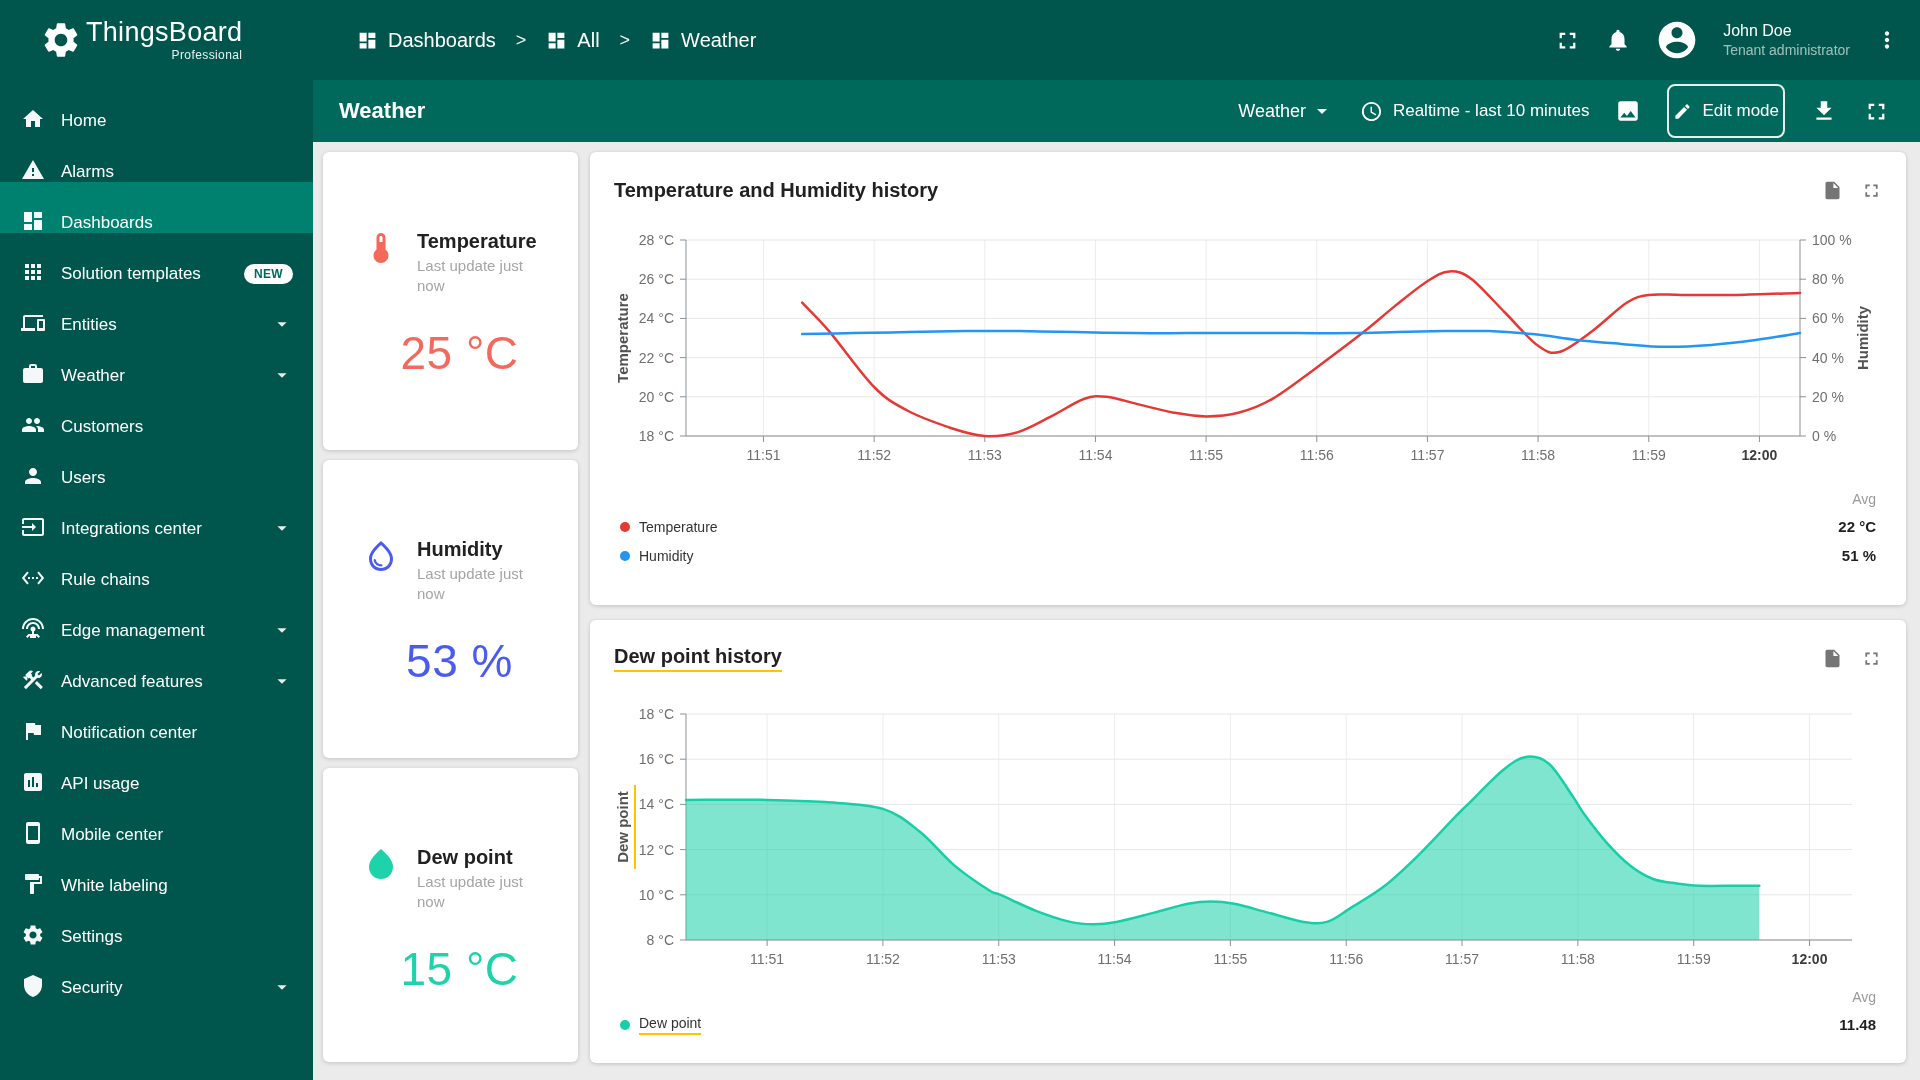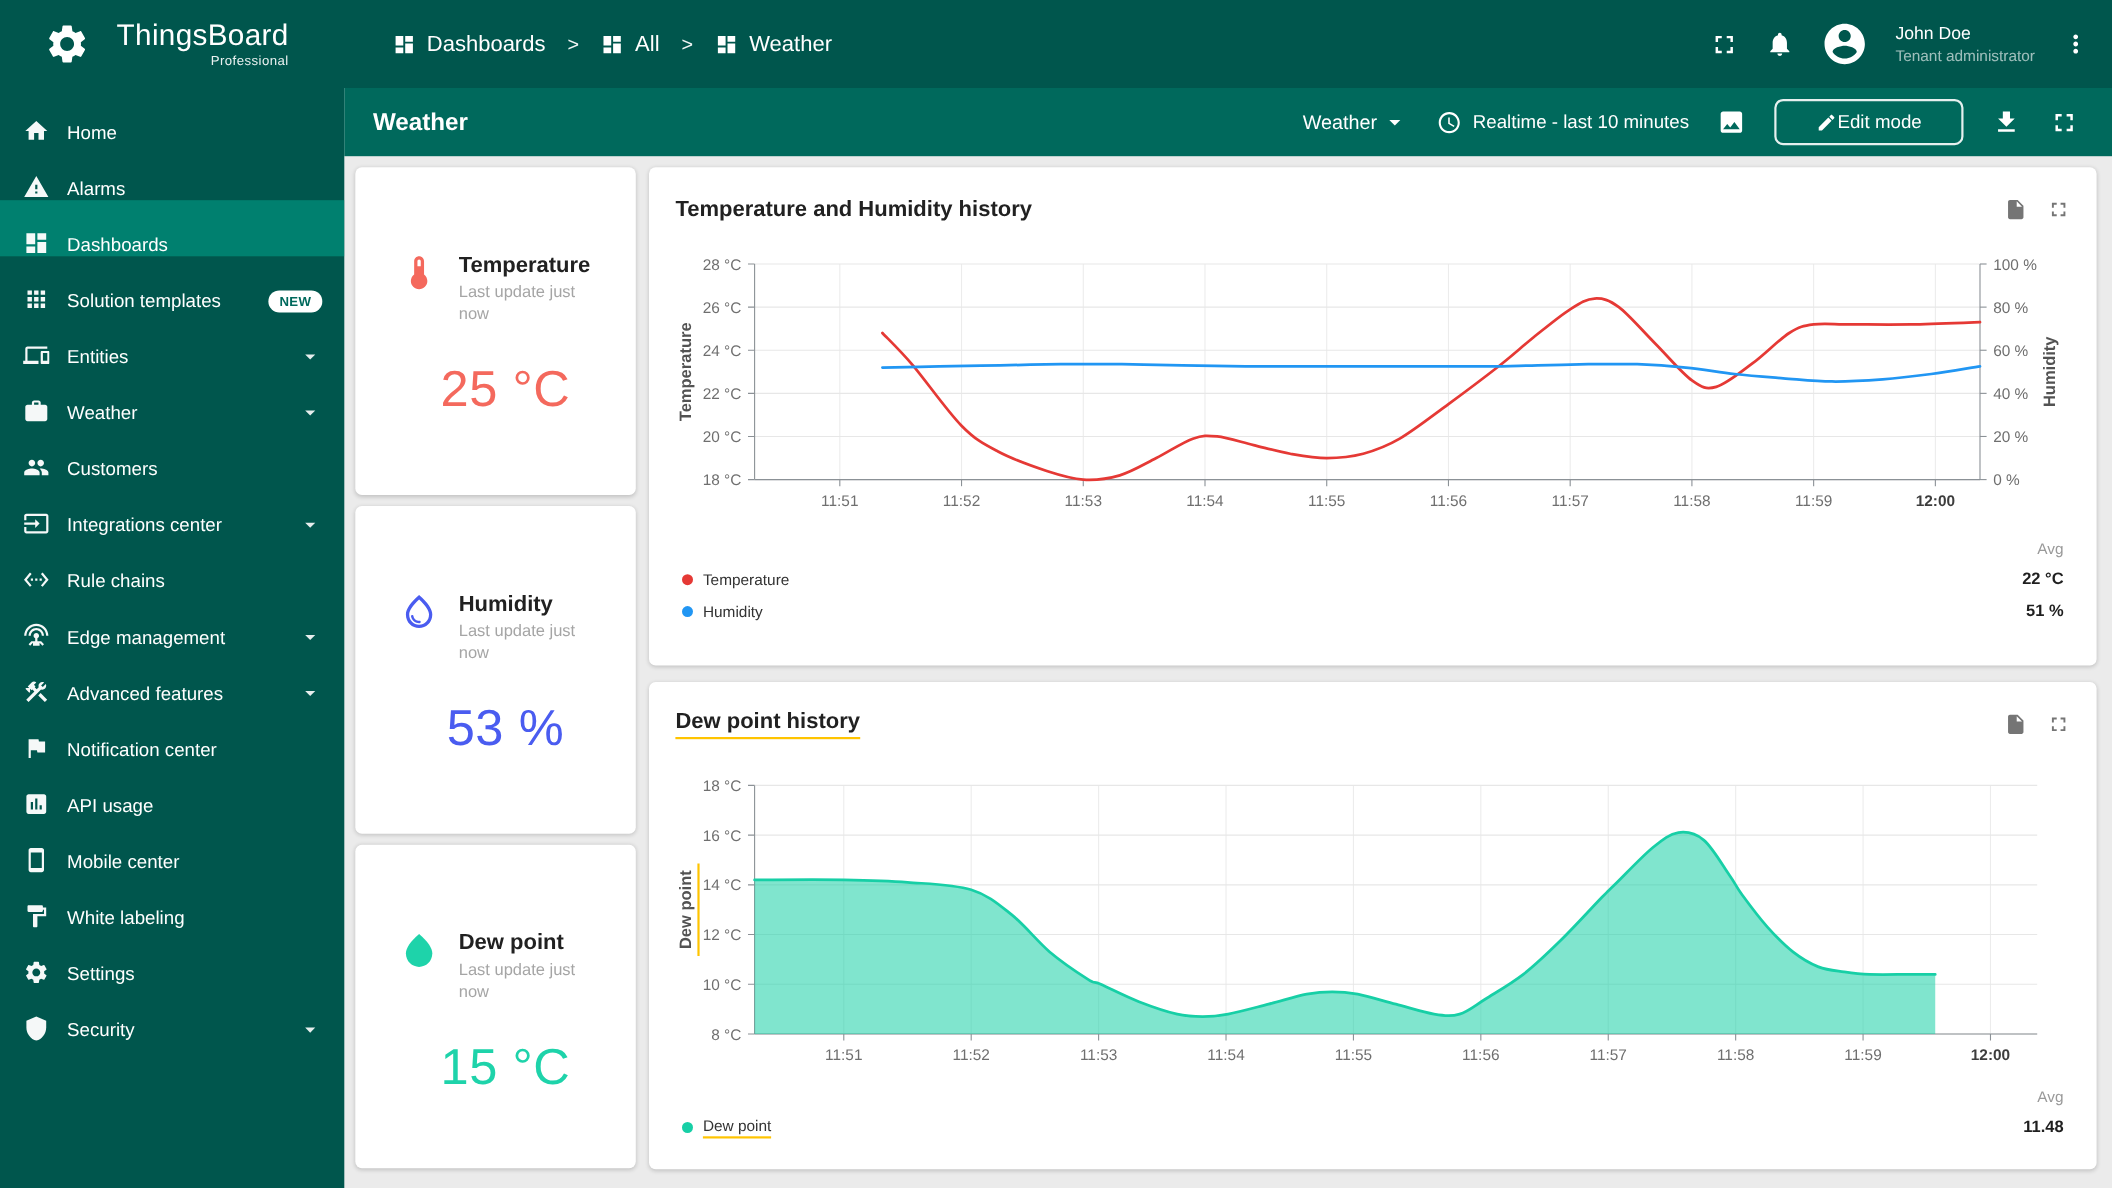--- a/index.html
+++ b/index.html
@@ -2,21 +2,21 @@
 <html><head>
 <meta charset="utf-8">
 <style>
   *{margin:0;padding:0;box-sizing:border-box}
   html,body{background:#d9d9d9}
   body{font-family:"Liberation Sans","DejaVu Sans",sans-serif;}
   .screen{position:relative;width:1920px;height:1080px;overflow:hidden;background:#ebebeb}
 
   
   .topbar{position:absolute;left:0;top:0;right:0;height:80px;background:#00564d;display:flex;align-items:center;color:#fff;z-index:3}
-  .brand{display:flex;align-items:center;gap:24px;padding-left:40px;width:313px;flex:0 0 auto;cursor:pointer}
+  .brand{display:flex;align-items:center;gap:4px;padding-left:40px;width:313px;flex:0 0 auto;cursor:pointer}
   .brand-text{display:flex;flex-direction:column}
   .brand-name{font-size:27px;font-weight:500;letter-spacing:.3px;line-height:1.05}
   .brand-sub{font-size:12px;text-align:right;opacity:.92;letter-spacing:.4px;margin-top:1px}
   .breadcrumb{display:flex;align-items:center;gap:14px;margin-left:44px;font-size:20px}
   .bc-item{display:flex;align-items:center;gap:10px;cursor:pointer;white-space:nowrap}
   .bc-sep{opacity:.95;font-size:18px;margin:0 6px}
   .top-right{margin-left:auto;display:flex;align-items:center;gap:24px;padding-right:20px}
   .icon-btn{background:none;border:none;color:#fff;cursor:pointer;display:flex;align-items:center;justify-content:center;padding:0}
   .user-block{display:flex;flex-direction:column;line-height:1.3;cursor:pointer;text-align:left}
   .user-name{font-size:16px}
@@ -30,21 +30,21 @@
   .side-label{white-space:nowrap}
   .side-badge{margin-left:auto;background:#fff;color:#00695c;font-size:12px;font-weight:700;padding:3px 10px;border-radius:11px;letter-spacing:.3px}
   .side-chevron{margin-left:auto;width:22px;height:22px;opacity:.9;flex:0 0 auto}
 
   
   .toolbar{position:absolute;left:313px;top:80px;right:0;height:62px;background:#00695c;display:flex;align-items:center;color:#fff;z-index:2}
   .tb-title{font-size:22px;font-weight:700;margin-left:26px}
   .tb-right{margin-left:auto;display:flex;align-items:center;gap:26px;padding-right:30px}
   .tb-state{display:flex;align-items:center;gap:4px;font-size:18px;cursor:pointer;background:none;border:none;color:#fff;font-family:inherit}
   .tb-time{display:flex;align-items:center;gap:10px;font-size:17px;cursor:pointer;white-space:nowrap}
-  .edit-btn{display:flex;align-items:center;gap:0;font-size:17px;font-weight:500;color:#fff;background:transparent;border:2px solid rgba(255,255,255,.9);border-radius:8px;height:42px;padding:0 36px;cursor:pointer;font-family:inherit}
+  .edit-btn{display:flex;align-items:center;gap:10px;font-size:17px;font-weight:500;color:#fff;background:transparent;border:2px solid rgba(255,255,255,.9);border-radius:8px;height:54px;padding:0 4px;cursor:pointer;font-family:inherit}
 
   
   .content{position:absolute;left:313px;top:142px;right:0;bottom:0;background:#ebebeb}
   .col-left{position:absolute;left:10px;top:10px;width:255px}
   .col-right{position:absolute;left:277px;top:10px;right:14px}
 
   .vcard{background:#fff;border-radius:6px;box-shadow:0 1px 4px rgba(0,0,0,.18);height:298px;margin-bottom:10px;padding:78px 22px 0 40px}
   .vcard:nth-child(3){height:294px}
   .vcard-head{display:flex;gap:14px;align-items:flex-start}
   .vcard-icon{width:40px;height:40px;flex:0 0 auto;display:flex}
@@ -209,20 +209,29 @@
   <div class="side-item">
     <span class="side-icon">
           <svg viewBox="0 0 24 24" width="24" height="24" fill="currentColor">
             <path d="M16 11c1.66 0 2.99-1.34 2.99-3S17.66 5 16 5c-1.66 0-3 1.34-3 3s1.34 3 3 3zm-8 0c1.66 0 2.99-1.34 2.99-3S9.66 5 8 5C6.34 5 5 6.34 5 8s1.34 3 3 3zm0 2c-2.33 0-7 1.17-7 3.5V19h14v-2.5c0-2.33-4.67-3.5-7-3.5zm8 0c-.29 0-.62.02-.97.05 1.16.84 1.97 1.97 1.97 3.45V19h6v-2.5c0-2.33-4.67-3.5-7-3.5z"></path>
           </svg>
         </span>
     <span class="side-label">Customers</span>
 
   </div>
 
+  <div class="side-item">
+    <span class="side-icon">
+          <svg viewBox="0 0 24 24" width="24" height="24" fill="currentColor">
+            <path d="M12 12c2.21 0 4-1.79 4-4s-1.79-4-4-4-4 1.79-4 4 1.79 4 4 4zm0 2c-2.67 0-8 1.34-8 4v2h16v-2c0-2.66-5.33-4-8-4z"></path>
+          </svg>
+        </span>
+    <span class="side-label">Users</span>
+
+  </div>
 
   <div class="side-item">
     <span class="side-icon">
           <svg viewBox="0 0 24 24" width="24" height="24" fill="currentColor">
             <path d="M21 3.01H3c-1.1 0-2 .9-2 2V9h2V4.99h18v14.03H3V15H1v4.01c0 1.1.9 1.98 2 1.98h18c1.1 0 2-.88 2-1.98v-14c0-1.11-.9-2-2-2zM11 16l4-4-4-4v3H1v2h10v3z"></path>
           </svg>
         </span>
     <span class="side-label">Integrations center</span>
 
     <svg class="side-chevron" viewBox="0 0 24 24" fill="currentColor">

